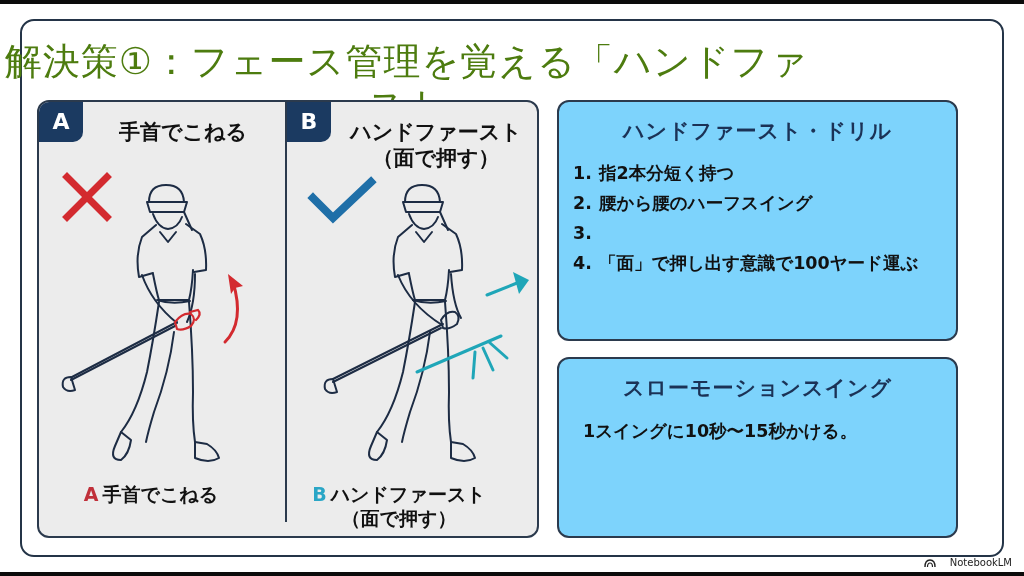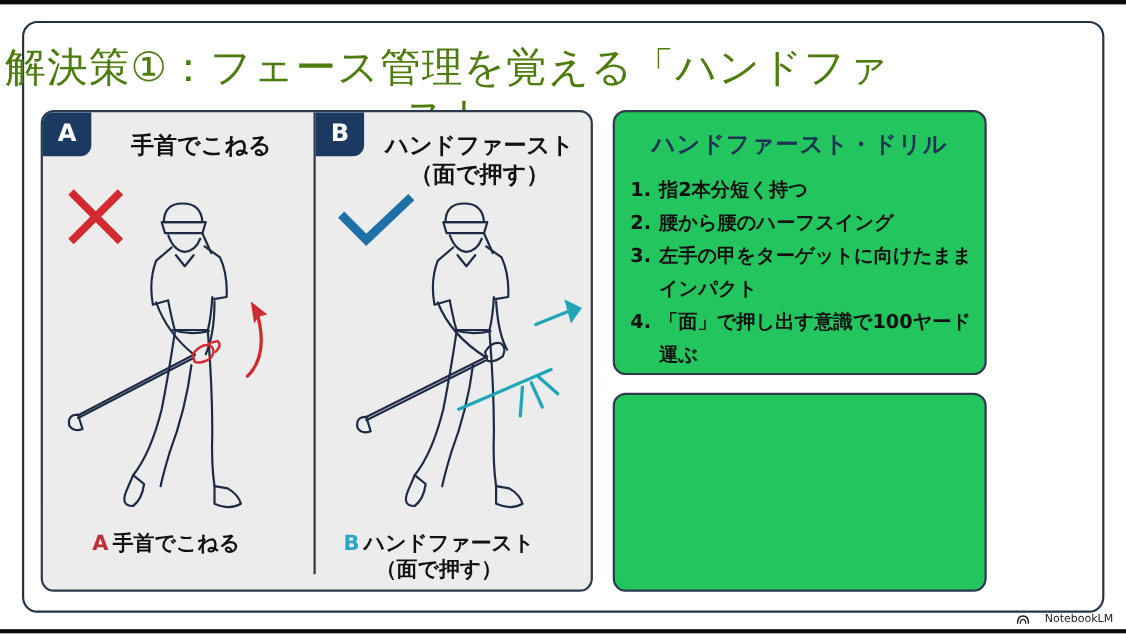--- a/index.html
+++ b/index.html
@@ -30,21 +30,21 @@
   .cap { position: absolute; font-size: 19px; font-weight: bold; color: #111; text-align: center; line-height: 24px; }
   .cap-a { left: 0; width: 224px; top: 380px; }
   .cap-b { left: 233px; width: 254px; top: 380px; }
   .cap .letter-a { color: #c0303a; margin-right: 4px; }
   .cap .letter-b { color: #2aa6c6; margin-right: 4px; }
 
   .figure { position: absolute; }
   .fig-a { left: 10px; top: 60px; width: 230px; height: 320px; }
   .fig-b { left: 258px; top: 60px; width: 240px; height: 320px; }
 
-  .card { position: absolute; left: 557px; width: 340px; background: #22c55e;
+  .card { position: absolute; left: 557px; width: 401px; background: #7dd3fc;
     border: 2px solid #2b3a4d; border-radius: 12px; }
   .card-drill { top: 100px; height: 241px; }
   .card-slow { top: 357px; height: 181px; }
   .card h2 { text-align: center; font-size: 21px; font-weight: bold; color: #1b3256; margin-top: 14px; line-height: 30px; letter-spacing: 1px; }
   .drill-list { list-style: none; margin: 12px 0 0 14px; }
   .drill-list li { font-size: 17.5px; font-weight: bold; color: #111; line-height: 30px; display: flex; }
   .drill-list .num { width: 26px; flex: none; }
   .drill-list .txt { flex: 1; }
   .slow-body { margin: 12px 14px 0 14px; font-size: 17.5px; font-weight: bold; color: #111; line-height: 32px; }
   .slow-body p { margin: 0; }
@@ -165,31 +165,32 @@
     <li>
         <span class="num">1.</span>
         <span class="txt">指2本分短く持つ</span>
       </li>
     <li>
         <span class="num">2.</span>
         <span class="txt">腰から腰のハーフスイング</span>
       </li>
     <li>
         <span class="num">3.</span>
-        <span class="txt" style="max-width:340px">左手の甲をターゲットに向けたまま インパクト</span>
       </li>
     <li>
         <span class="num">4.</span>
         <span class="txt">「面」で押し出す意識で100ヤード運ぶ</span>
       </li>
   </ol>
 </div>
 
 <div class="card card-slow">
+  <h2>スローモーションスイング</h2>
   <div class="slow-body">
+    <p class="first">1スイングに10秒〜15秒かける。</p>
   </div>
 </div>
 
 <div class="brand">
   <svg viewBox="0 0 12 10">
     <path d="M1 9 q0 -7 5 -7 q5 0 5 7" fill="none" stroke="#222" stroke-width="1.4"></path>
     <path d="M3.5 9 q0 -4 2.5 -4 q2.5 0 2.5 4" fill="none" stroke="#222" stroke-width="1.2"></path>
   </svg>
   <span>NotebookLM</span>
 </div>

